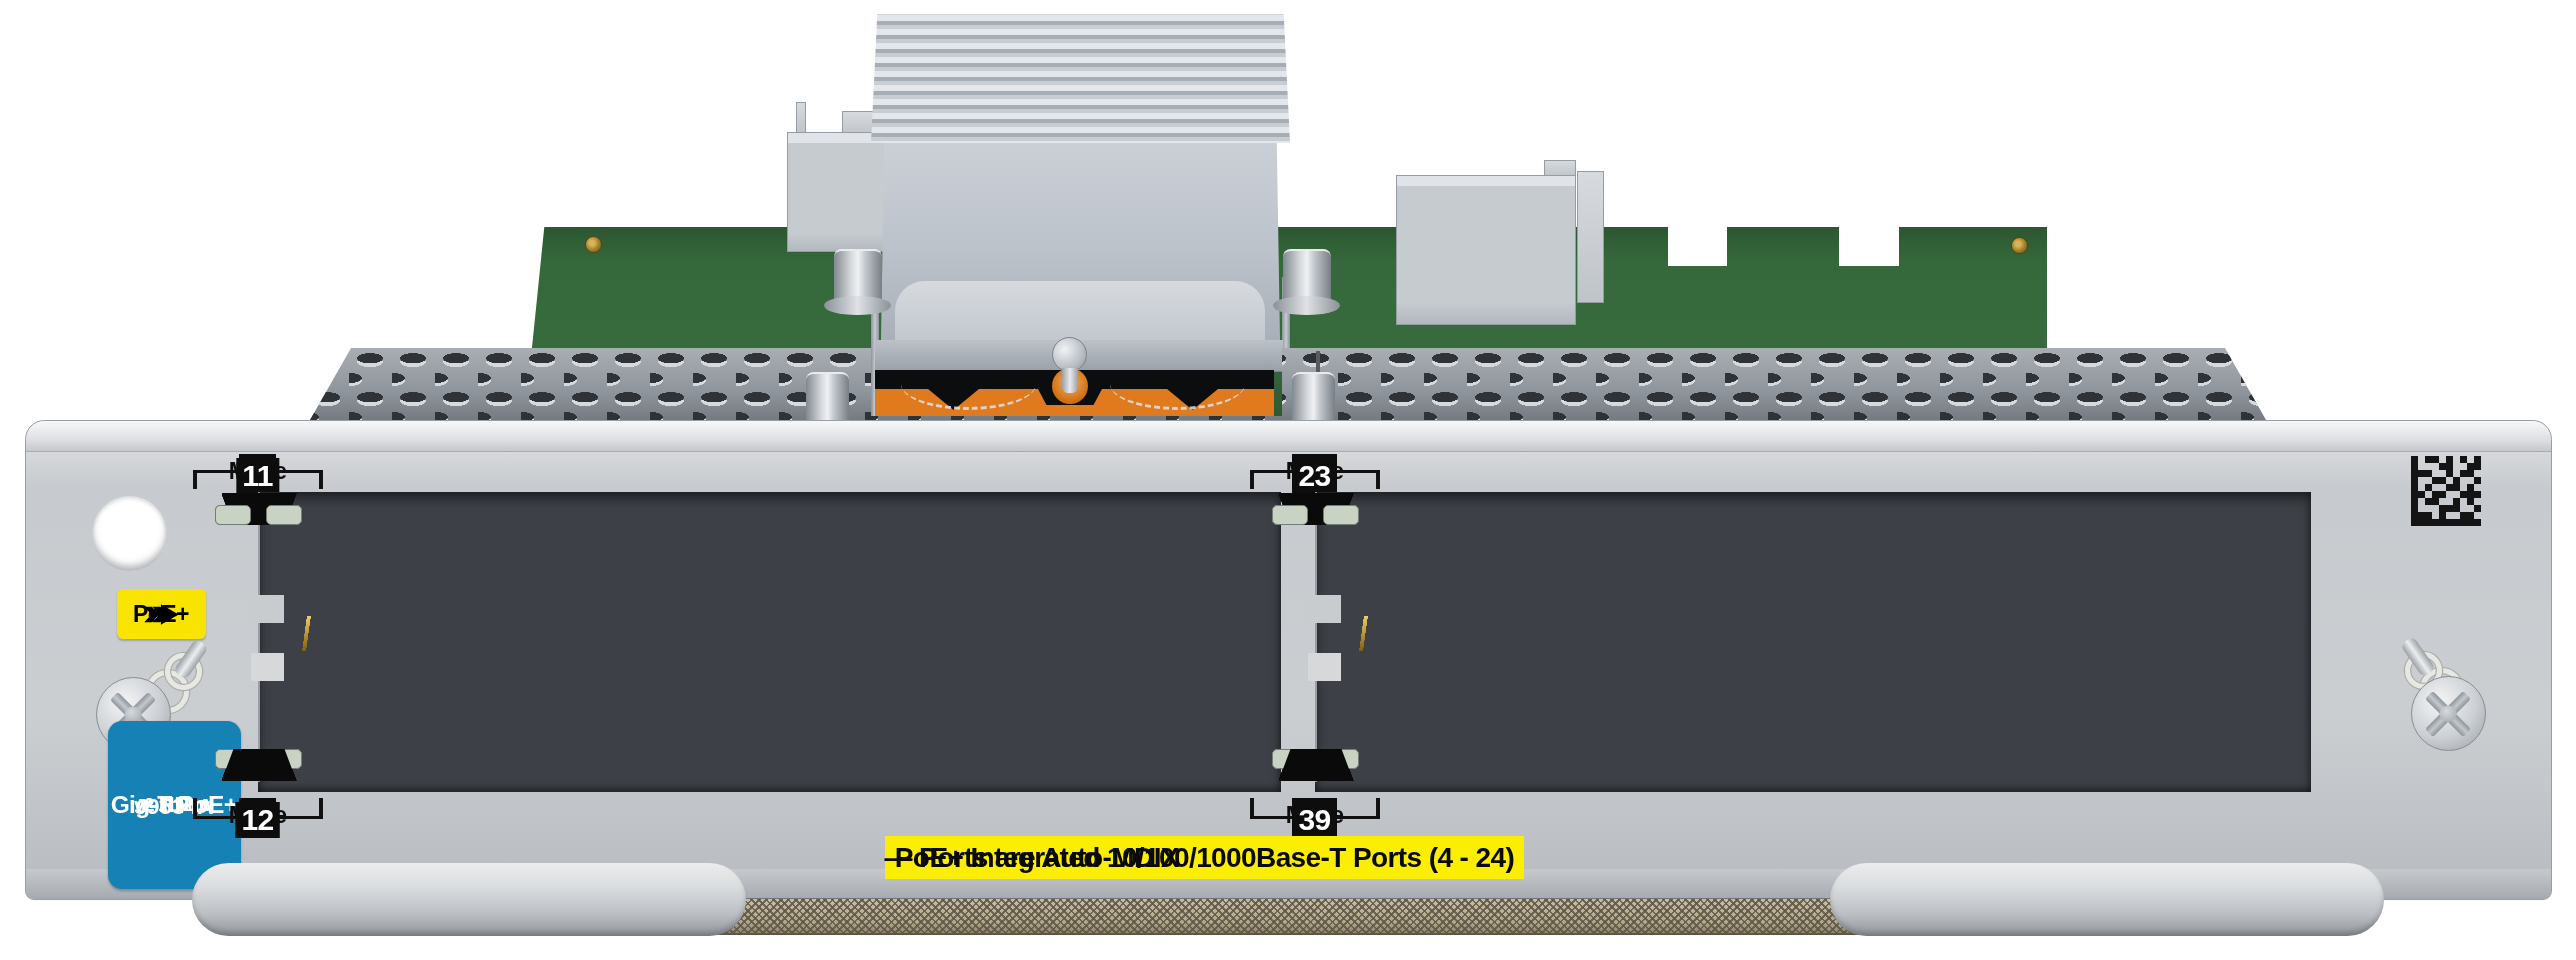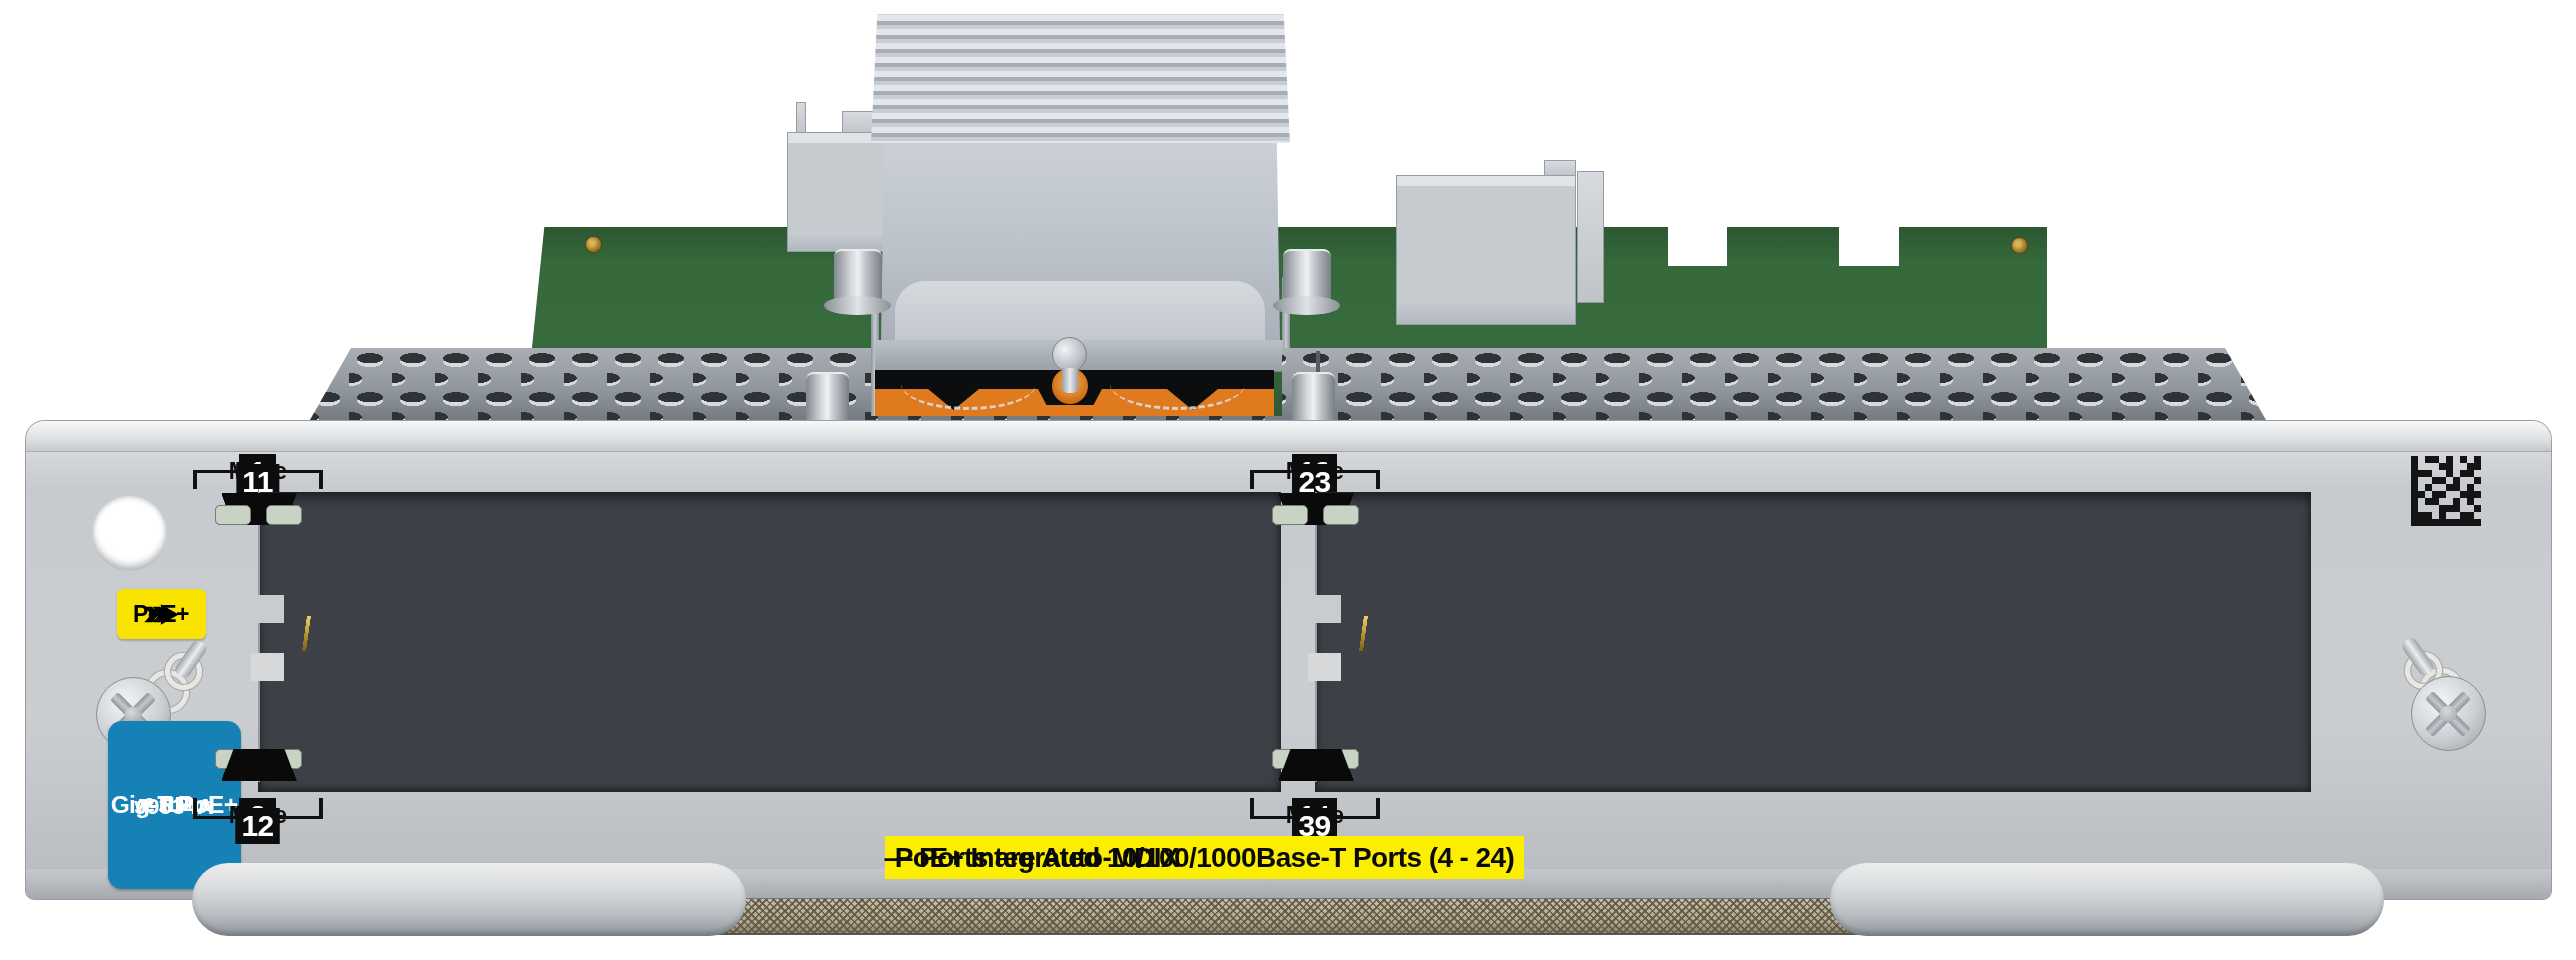--- a/index.html
+++ b/index.html
@@ -119,21 +119,21 @@
   .lrow{left:0;right:0;height:41px;display:grid;grid-template-columns:repeat(6,1fr);align-items:center;}
   .lrow.t{top:0;} .lrow.b{top:344px;}
   .lrow>div{position:relative;display:flex;align-items:center;justify-content:center;height:41px;}
   .badge{position:static;display:inline-block;min-width:37px;height:36px;line-height:36px;padding:0 6.4px;
     background:#0d0d0d;color:#fff;font-weight:bold;font-size:30px;text-align:center;letter-spacing:-0.6px;}
   .lm{position:static;font-weight:bold;font-size:23px;color:#0d0d0d;letter-spacing:-0.6px;}
   .dash{position:static;display:inline-block;width:14px;height:4.5px;background:#0d0d0d;margin:0 3.2px;}
   .brcell .brk{left:50%;transform:translateX(-50%);width:129px;}
   .brk.down{top:18.7px;bottom:2.6px;border:3.9px solid #101010;border-bottom:none;}
   .brk.up{top:2.6px;bottom:16.7px;border:3.9px solid #101010;border-top:none;}
-  .brcell .badge{position:absolute;left:50%;transform:translateX(-50%);top:13px;}
+  .brcell .badge{position:absolute;left:50%;transform:translateX(-50%);top:7px;}
 
   .recess{left:0;right:0;top:41px;height:300px;background:#3d4147;
     box-shadow:inset 0 6.4px 10.3px rgba(0,0,0,.5), inset 0 -3.9px 6.4px rgba(0,0,0,.4);
     display:grid;grid-template-columns:repeat(6,1fr);gap:9px;padding:5.2px;}
   .pcol{position:relative;height:290px;border-radius:5.2px;border:0.6px solid #989ea3;
     background:linear-gradient(180deg,#f0f1f2 0,#dcdee0 30%,#c4c7ca 100%);
     box-shadow:-6.4px 0 0 -3.9px rgba(58,110,64,.6),6.4px 0 0 -3.9px rgba(58,110,64,.6);}
   .pcol>*{position:absolute;}
   .slot-t{left:50%;margin-left:-37px;top:0;width:75px;height:32px;background:#0a0a0b;
     clip-path:polygon(0 0,100% 0,84% 100%,16% 100%);}

